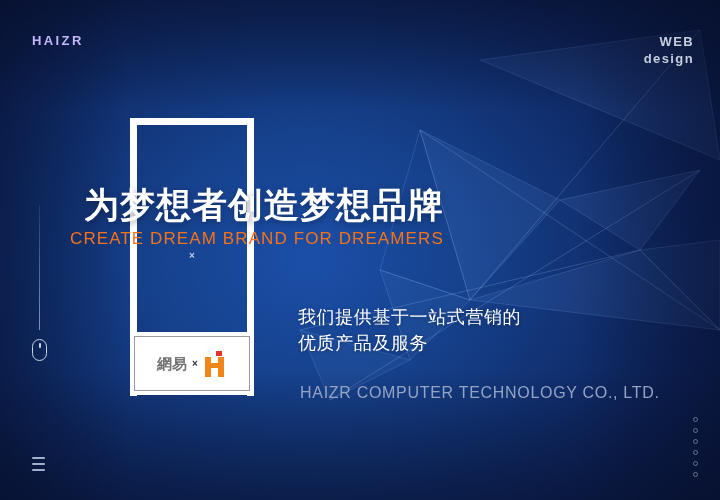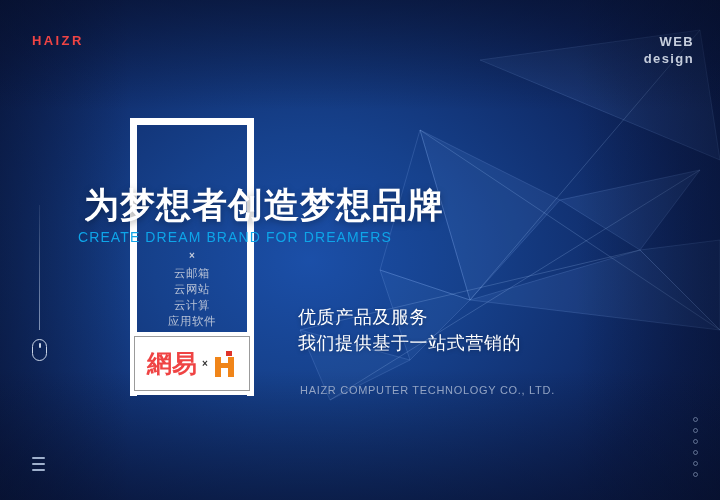--- a/index.html
+++ b/index.html
@@ -27,21 +27,21 @@
     background:
       linear-gradient(to bottom, rgba(6,14,40,0.55) 0%, rgba(6,14,40,0) 22%, rgba(6,14,40,0) 74%, rgba(6,14,40,0.50) 100%),
       linear-gradient(to right, rgba(6,14,40,0.45) 0%, rgba(6,14,40,0) 18%, rgba(6,14,40,0) 80%, rgba(6,14,40,0.45) 100%);
   }
   .bg-poly { position:absolute; inset:0; }
 
   
   .logo-mark {
     position:absolute; left:32px; top:33px;
     font-size:13px; font-weight:bold; letter-spacing:2.4px;
-    color:#ef4444;
+    color:#c4b5fd;
   }
   .web-design {
     position:absolute; right:26px; top:33px;
     text-align:right;
     font-size:13px; font-weight:bold; letter-spacing:1.4px;
     color:#c6cedd; line-height:17px;
   }
 
   
   .frame {
@@ -57,23 +57,23 @@
   
   .headline {
     position:absolute; left:84px; top:182px;
     font-size:35px; font-weight:bold;
     letter-spacing:1px;
     color:#ffffff;
     white-space:nowrap;
     text-shadow:0 2px 7px rgba(0,0,0,0.35);
   }
   .subhead {
-    position:absolute; left:78px; top:229px;
-    font-size:14px; letter-spacing:1.1px;
-    color:#0ea5e9;
+    position:absolute; left:70px; top:229px;
+    font-size:17px; letter-spacing:1.1px;
+    color:#f97316;
     white-space:nowrap;
   }
 
   
   .menu-x {
     position:absolute; left:130px; top:250px;
     width:124px; text-align:center;
     color:#c3cbdb; font-size:10px; font-weight:bold;
   }
   .menu-list {
@@ -95,22 +95,22 @@
     padding:4px;
   }
   .logo-box-inner {
     width:100%; height:100%;
     border:1px solid #9b9b9b;
     background:#ffffff;
     display:flex; align-items:center; justify-content:center;
     gap:5px;
   }
   .netease {
-    font-size:25px; font-weight:bold;
-    color:#ef4444; letter-spacing:0px;
+    font-size:15px; font-weight:bold;
+    color:#737373; letter-spacing:0px;
     line-height:1;
   }
   .times-x { font-size:10px; color:#333; font-weight:bold; }
   .h-logo { position:relative; width:24px; height:26px; }
   .h-logo .stemL, .h-logo .stemR {
     position:absolute; bottom:0; width:6px; height:20px; background:#f08519;
   }
   .h-logo .stemL { left:2px; height:20px; }
   .h-logo .stemR { left:15px; height:20px; }
   .h-logo .bar {
@@ -123,21 +123,21 @@
   
   .body-text {
     position:absolute; left:298px; top:304px;
     color:#ffffff; font-size:18px; line-height:26px;
     letter-spacing:0.6px;
     white-space:nowrap;
     text-shadow:0 1px 4px rgba(0,0,0,0.30);
   }
   .company-line {
     position:absolute; left:300px; top:384px;
-    color:#93a4c4; font-size:11px; letter-spacing:0.7px;
+    color:#93a4c4; font-size:16px; letter-spacing:0.7px;
     white-space:nowrap;
   }
 
   
   .scroll-line {
     position:absolute; left:39px; top:205px;
     width:1px; height:125px;
     background:linear-gradient(to bottom, rgba(190,205,230,0.10), rgba(190,205,230,0.65));
   }
   .mouse-icon {
@@ -215,43 +215,37 @@
     <div>WEB</div>
     <div>design</div>
   </div>
 
   <div class="frame"></div>
 
   <div class="headline">为梦想者创造梦想品牌</div>
   <div class="subhead">CREATE DREAM BRAND FOR DREAMERS</div>
 
   <div class="menu-x">×</div>
-  <ul class="menu-list">
-    <li>云邮箱</li>
-    <li>云网站</li>
-    <li>云计算</li>
-    <li>应用软件</li>
-  </ul>
 
   <div class="logo-box">
     <div class="logo-box-inner">
       <span class="netease">網易</span>
       <span class="times-x">×</span>
       <span class="h-logo">
         <span class="flag"></span>
         <span class="stemL"></span>
         <span class="bar"></span>
         <span class="stemR"></span>
       </span>
     </div>
   </div>
 
   <div class="body-text">
+    <div>我们提供基于一站式营销的</div>
     <div>优质产品及服务</div>
-    <div>我们提供基于一站式营销的</div>
   </div>
   <div class="company-line">HAIZR  COMPUTER TECHNOLOGY CO., LTD.</div>
 
   <div class="scroll-line"></div>
   <div class="mouse-icon">
     <span class="wheel"></span>
   </div>
 
   <div class="hamburger">
     <span></span>

